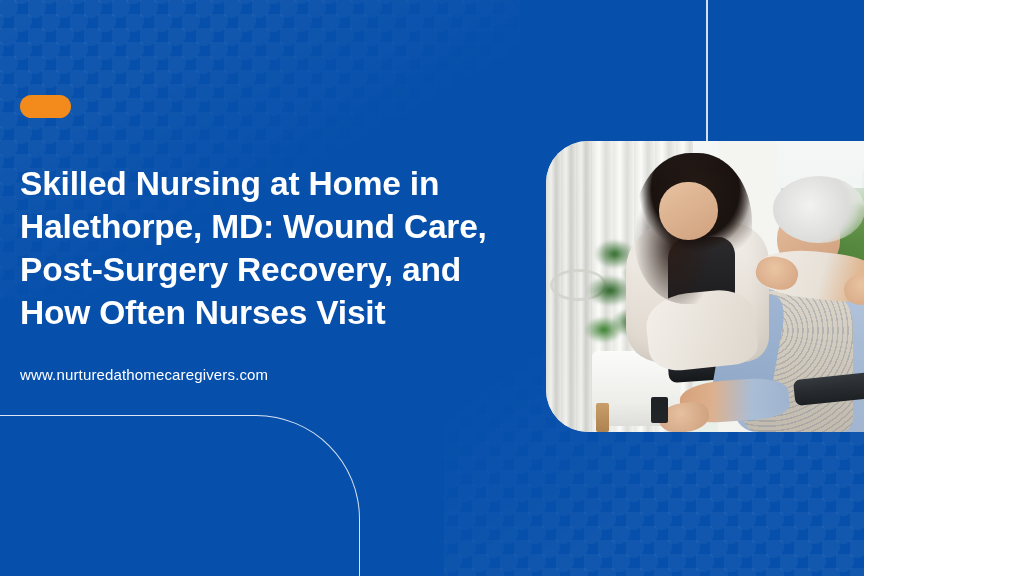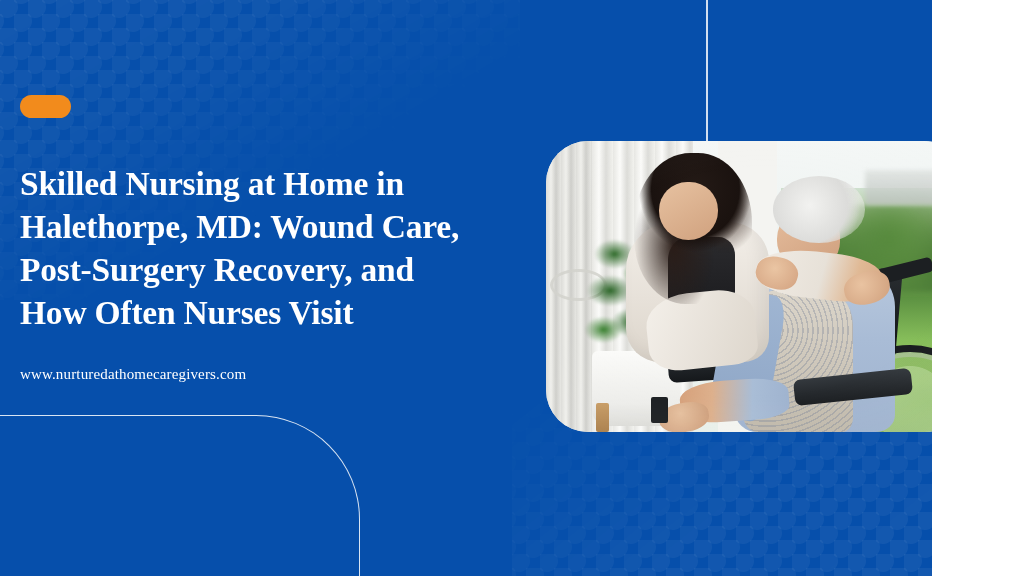--- a/index.html
+++ b/index.html
@@ -6,25 +6,24 @@
     margin: 0;
     padding: 0;
     background: #ffffff;
   }
   body {
     font-family: "Liberation Sans", sans-serif;
   }
 
   .slide {
     position: relative;
-    width: 932px;
+    width: 864px;
     height: 576px;
     overflow: hidden;
     background: #064fab;
-    font-family: Liberation Serif, serif;
   }
 
   
   .dots {
     position: absolute;
     pointer-events: none;
     background-image:
       radial-gradient(circle at 7px 7px, rgba(255,255,255,0.055) 10.5px, rgba(255,255,255,0) 11.5px),
       radial-gradient(circle at 7px 7px, rgba(255,255,255,0.055) 10.5px, rgba(255,255,255,0) 11.5px);
     background-size: 28px 28px, 28px 28px;

